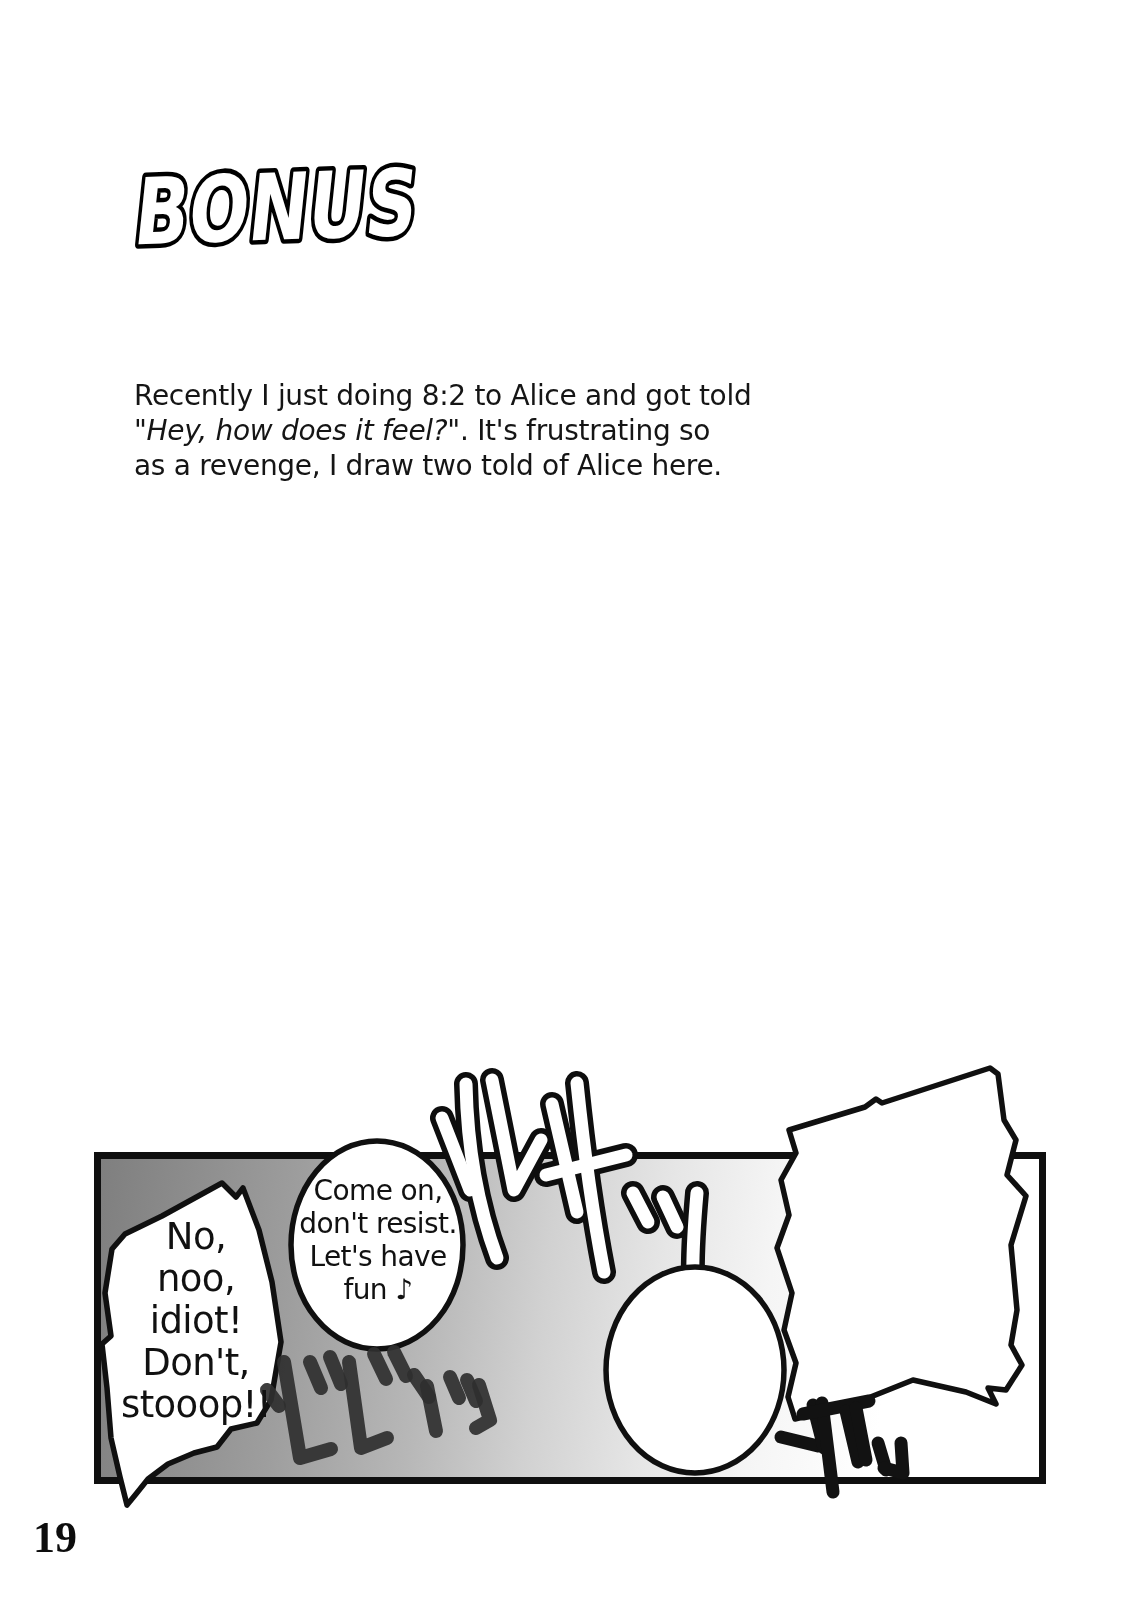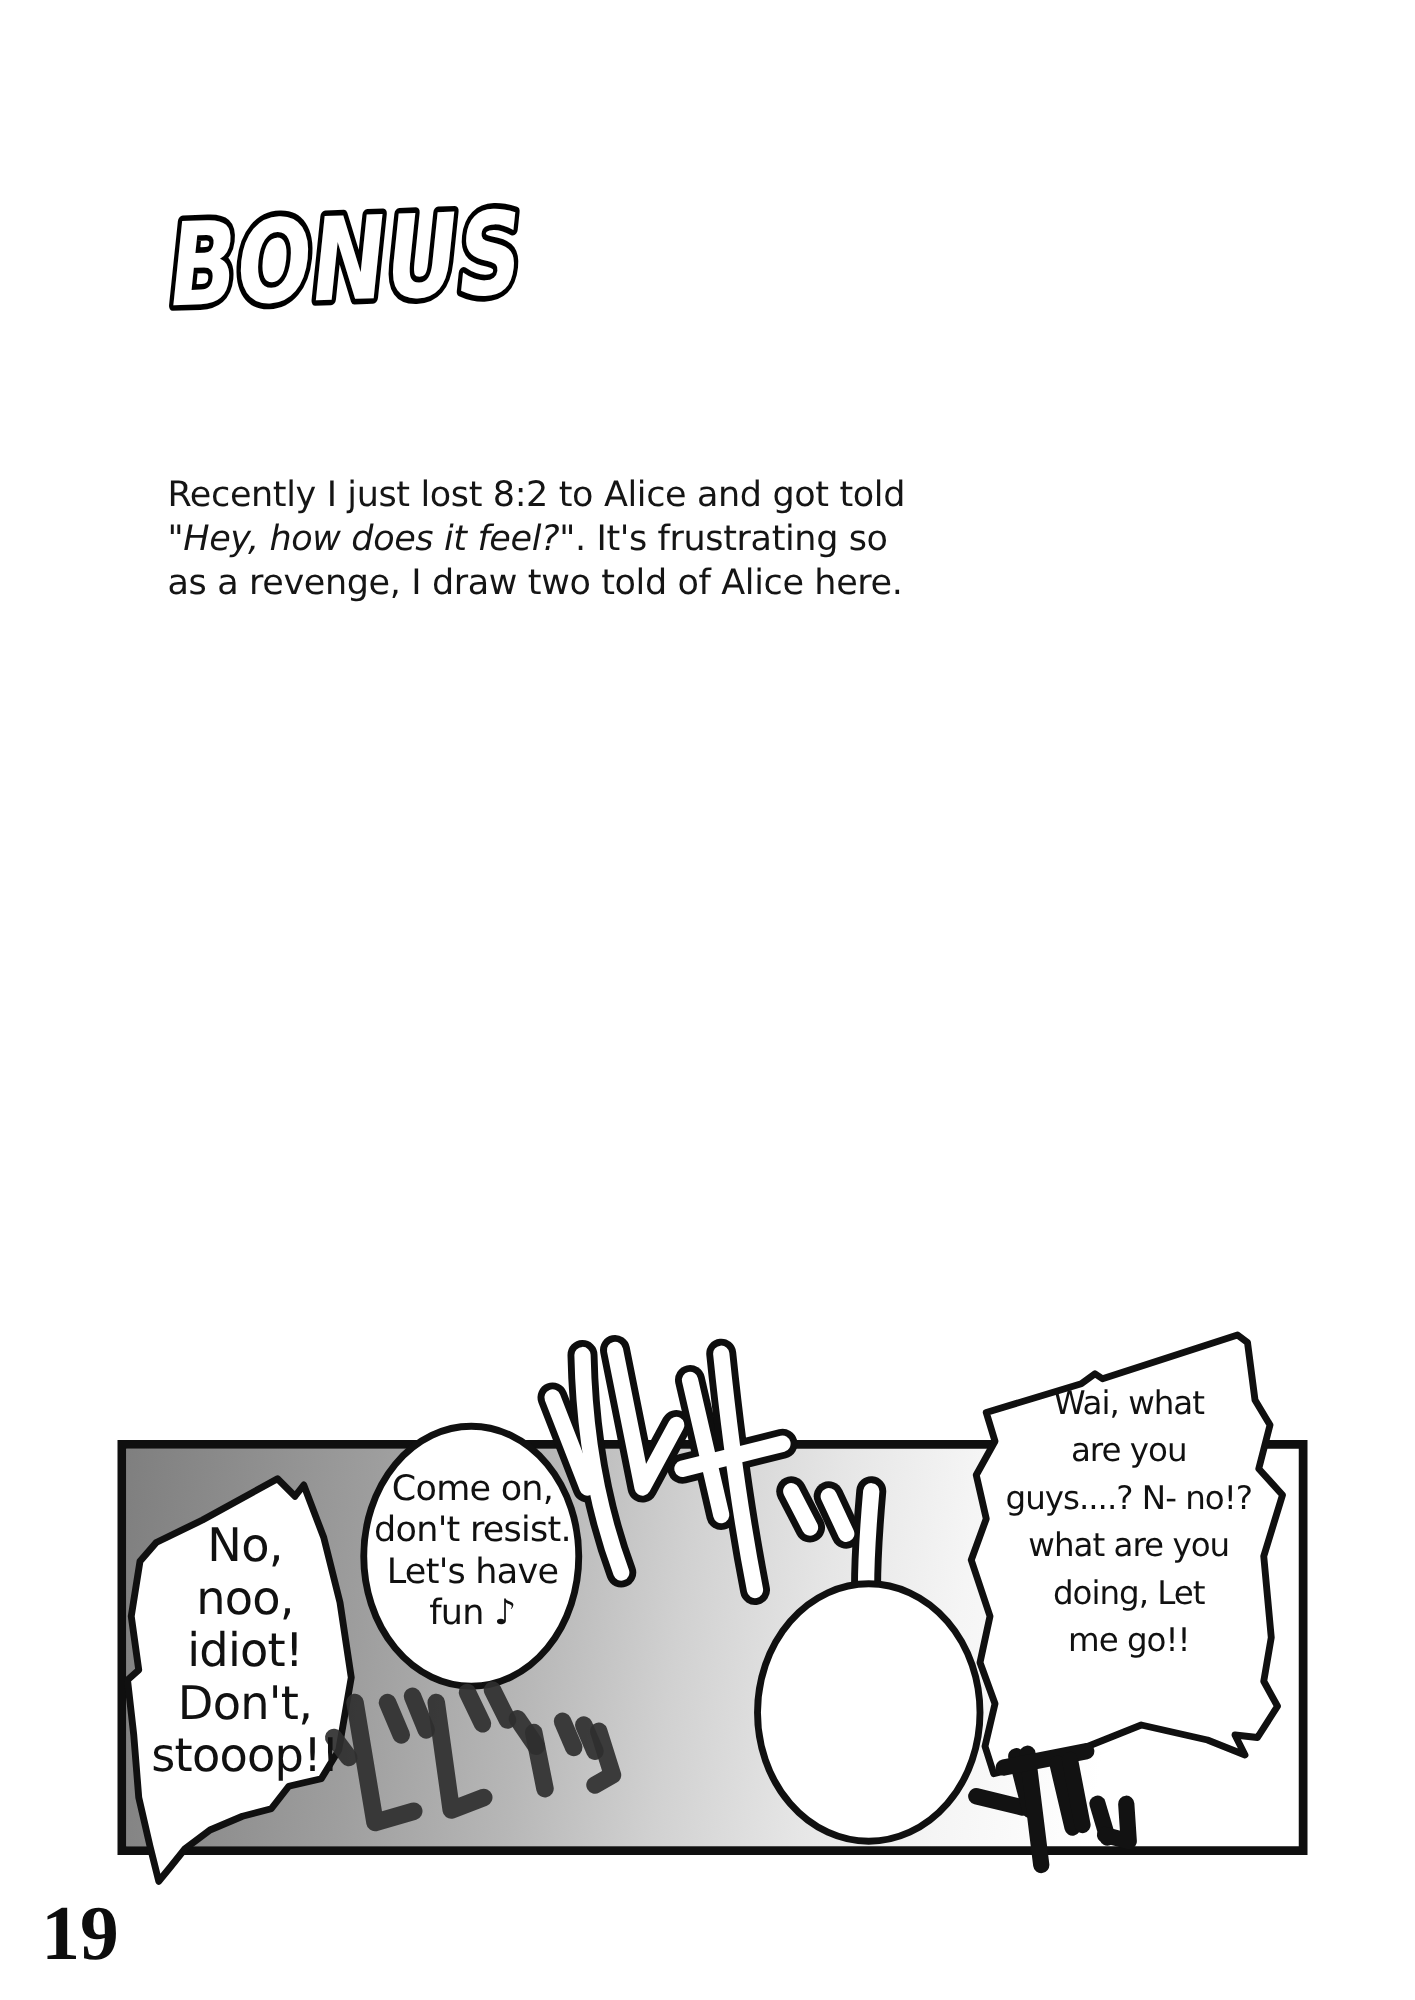--- a/index.html
+++ b/index.html
@@ -21,33 +21,33 @@
   .overlay{position:absolute;left:0;top:1020px;width:1132px;height:580px;pointer-events:none;}
   
   .bubble-text{position:absolute;text-align:center;color:#111;white-space:pre-line;
         letter-spacing:-0.6px;}
   .bt-left {left:112px;top:1216px;width:168px;font-size:37px;line-height:42px;}
   .bt-oval1{left:287px;top:1174px;width:182px;font-size:28px;line-height:33px;}
   .bt-oval2{left:604px;top:1289px;width:182px;font-size:26px;line-height:34px;}
   .bt-right{left:789px;top:1104px;width:228px;font-size:26px;line-height:38px;letter-spacing:-0.8px;}
   
   .page-number{position:absolute;left:33px;top:1512px;font-family:"Liberation Serif","DejaVu Serif",serif;
-        font-weight:bold;font-size:62px;color:#0d0d0d;}
+        font-weight:bold;font-size:44px;color:#0d0d0d;}
 </style>
 </head>
 <body>
 
 <div class="page">
 
   <svg class="title-svg" viewBox="0 0 440 150">
     <text x="42" y="106" textLength="282" lengthAdjust="spacingAndGlyphs" transform="rotate(-2 40 106) skewX(-8)">BONUS</text>
   </svg>
 
   <div class="intro">
-    <div><span>Recently I just lost 8:2 to Alice and got told</span></div>
+    <div><span>Recently I just doing 8:2 to Alice and got told</span></div>
     <div><span class="it">"Hey, how does it feel?"</span><span>. It's frustrating so</span></div>
     <div><span>as a revenge, I draw two told of Alice here.</span></div>
   </div>
 
   <div class="panel"></div>
 
   <svg class="overlay" viewBox="0 0 1132 580">
 
     <g fill="none" stroke="#0e0e0e" stroke-width="24" stroke-linecap="round" stroke-linejoin="round">
       <path d="M442,98 L470,170"></path>
@@ -117,22 +117,16 @@
 
   <div class="bubble-text bt-left">No,
 noo,
 idiot!
 Don't,
 stooop!!</div>
   <div class="bubble-text bt-oval1">Come on,
 don't resist.
 Let's have
 fun ♪</div>
-  <div class="bubble-text bt-right">Wai, what
-are you
-guys....? N- no!?
-what are you
-doing, Let
-me go!!</div>
 
   <div class="page-number">19</div>
 
 </div>
 
 </body></html>

